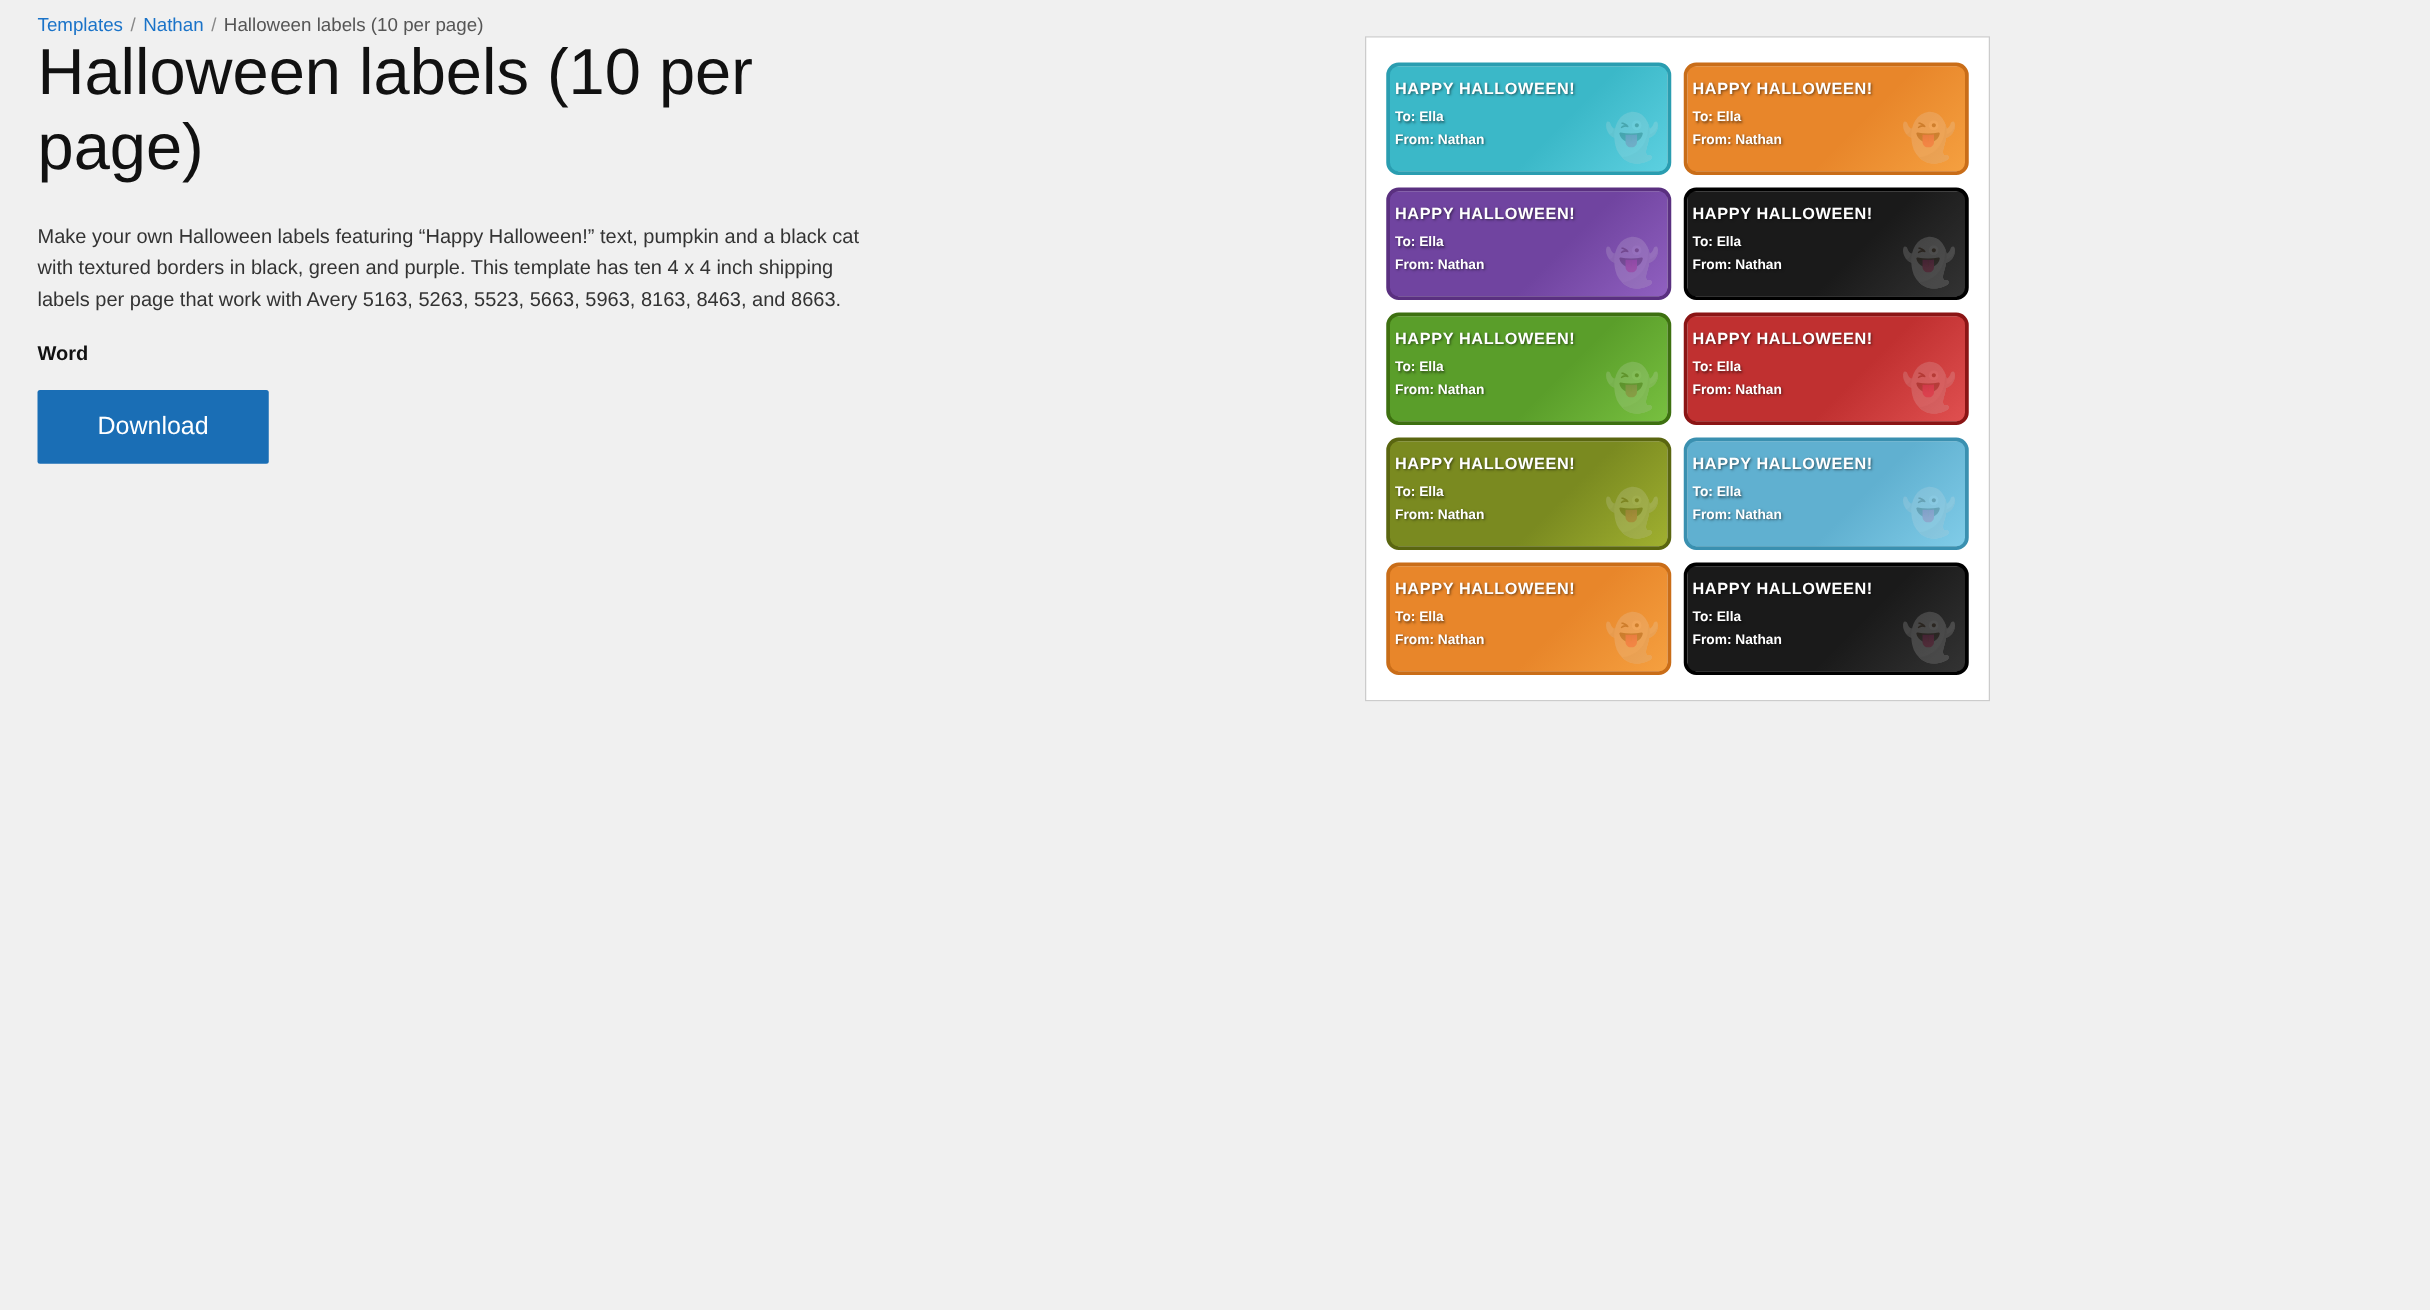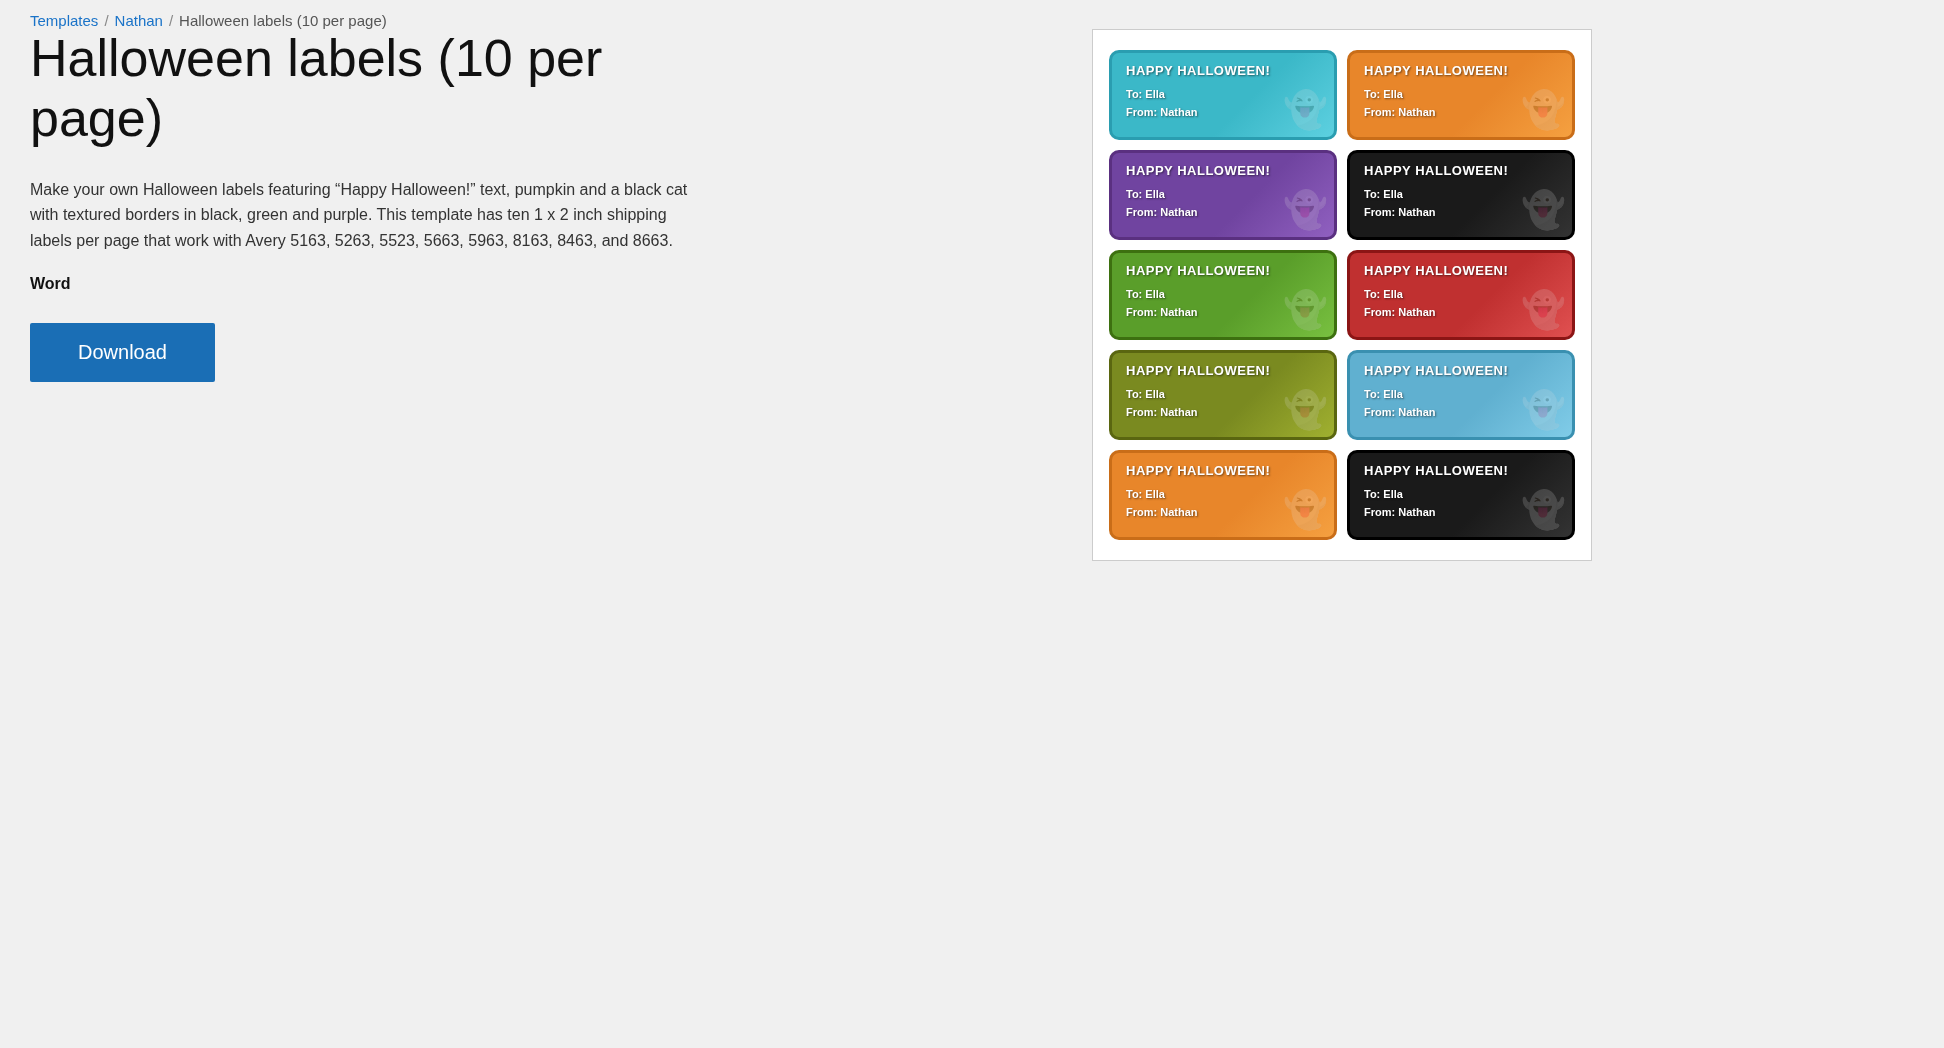--- a/index.html
+++ b/index.html
@@ -40,21 +40,21 @@
     .description {
       font-size: 16px;
       line-height: 1.6;
       color: #333;
       margin-bottom: 22px;
     }
     .file-type {
       font-size: 16px;
       font-weight: 700;
       color: #111;
-      margin-bottom: 30px;
+      margin-bottom: 19px;
     }
     .download-btn {
       background: #1a6eb5;
       color: #fff;
       border: none;
       padding: 18px 48px;
       font-size: 20px;
       cursor: pointer;
       border-radius: 2px;
       display: inline-block;
@@ -96,21 +96,21 @@
       padding: 20px 16px;
       width: 500px;
     }
     .labels-grid {
       display: grid;
       grid-template-columns: 1fr 1fr;
       gap: 10px;
     }
     .label-card {
       border-radius: 10px;
-      padding: 10px 14px;
+      padding: 10px 4px;
       position: relative;
       overflow: hidden;
       min-height: 90px;
       display: flex;
       flex-direction: column;
       justify-content: flex-start;
     }
     .label-card .happy-hw {
       font-size: 13px;
       font-weight: 900;
@@ -159,21 +159,21 @@
   <span class="sep">/</span>
   <a href="#">Nathan</a>
   <span class="sep">/</span>
   <span>Halloween labels (10 per page)</span>
 </nav>
 
 <div class="main-layout">
 
   <div class="left-panel">
     <h1 class="page-title">Halloween labels (10 per page)</h1>
-    <p class="description">Make your own Halloween labels featuring “Happy Halloween!” text, pumpkin and a black cat with textured borders in black, green and purple. This template has ten 1 x 2 inch shipping labels per page that work with Avery 5163, 5263, 5523, 5663, 5963, 8163, 8463, and 8663.</p>
+    <p class="description">Make your own Halloween labels featuring “Happy Halloween!” text, pumpkin and a black cat with textured borders in black, green and purple. This template has ten 4 x 4 inch shipping labels per page that work with Avery 5163, 5263, 5523, 5663, 5963, 8163, 8463, and 8663.</p>
     <p class="file-type">Word</p>
     <button class="download-btn">Download</button>
 
     
   </div>
 
   <div class="right-panel">
     <div class="preview-container">
       <div class="labels-grid" id="labels-grid">
       <div class="label-card label-teal">

